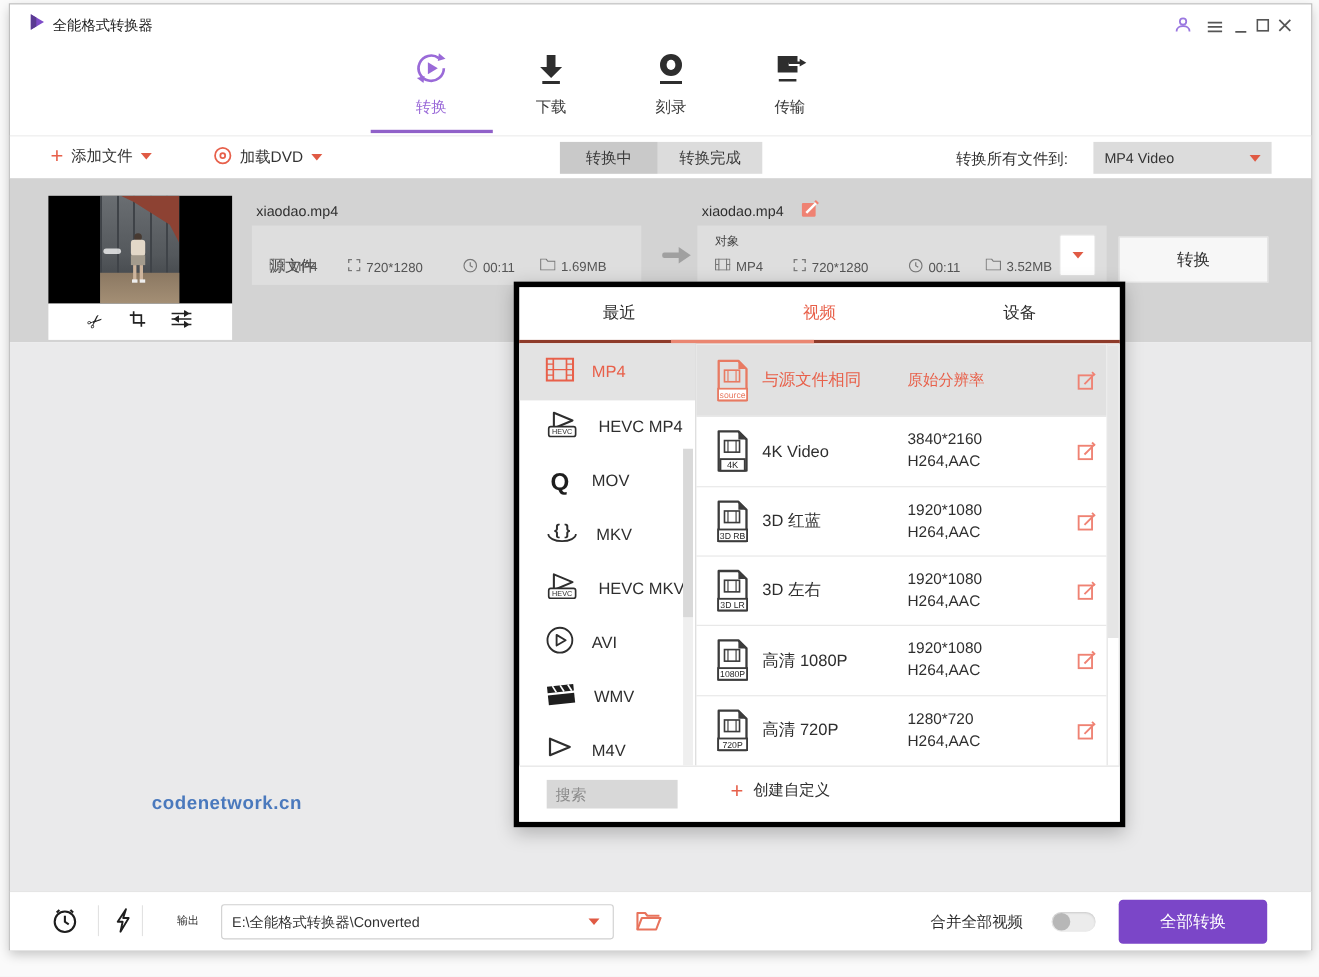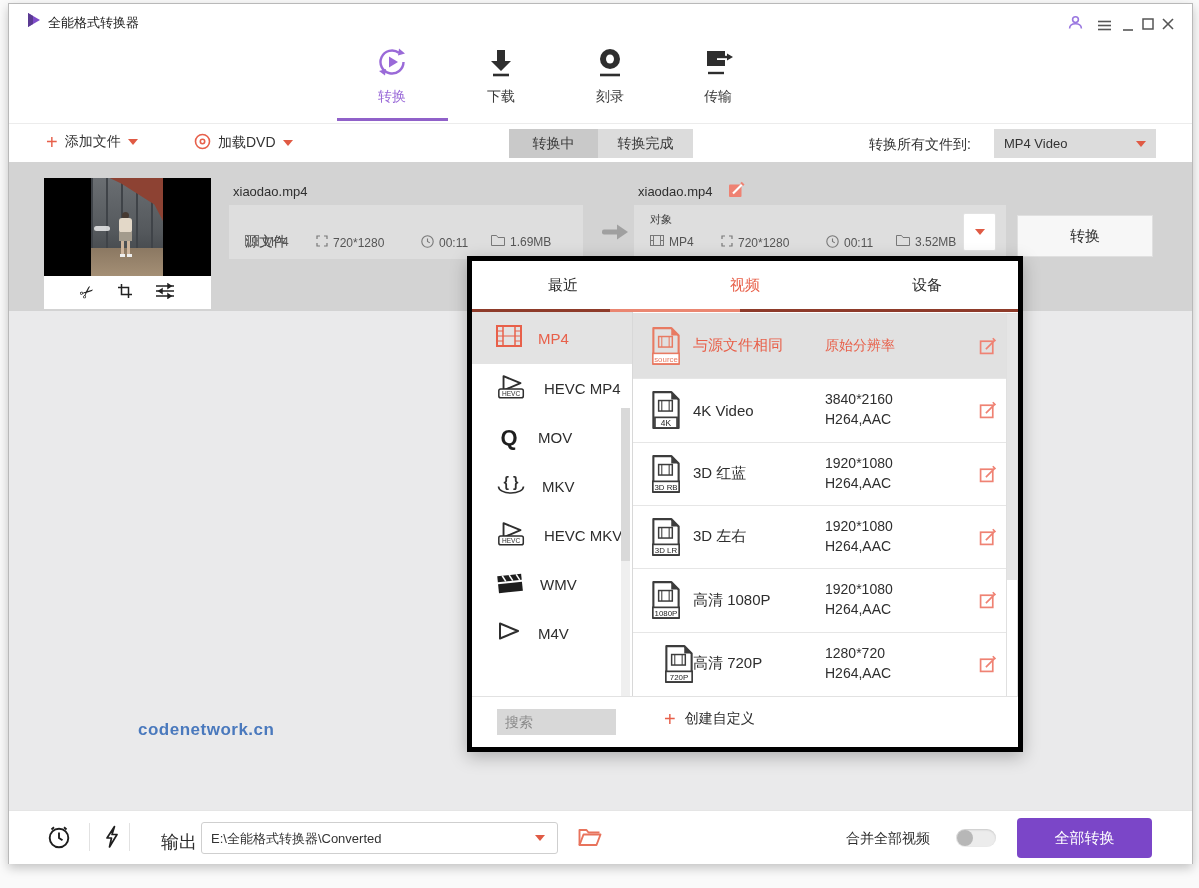--- a/index.html
+++ b/index.html
@@ -312,20 +312,27 @@
       </div>
       <div class="fmtrow">
         <span><svg width="32" height="26" viewBox="0 0 34 26">
                 <path d="M8 1.5L26 9 8 16.5z" fill="#fff" stroke="#2e2e2e" stroke-width="2" stroke-linejoin="round"></path>
                 <rect x="3" y="15" width="26" height="9.5" rx="2" fill="#fff" stroke="#2e2e2e" stroke-width="1.6"></rect>
                 <text x="16" y="22.5" font-size="7" text-anchor="middle" fill="#2e2e2e">HEVC</text>
               </svg></span>
         <span class="flbl">HEVC MKV</span>
       </div>
       <div class="fmtrow">
+        <span><svg width="26" height="26" viewBox="0 0 26 26" fill="none" stroke="#2e2e2e">
+                <circle cx="13" cy="13" r="11.3" stroke-width="1.7"></circle>
+                <path d="M10 8.2l8.2 4.8-8.2 4.8z" stroke-width="1.7" stroke-linejoin="round"></path>
+              </svg></span>
+        <span class="flbl">AVI</span>
+      </div>
+      <div class="fmtrow">
         <span><svg width="28" height="24" viewBox="0 0 28 24">
                 <g transform="rotate(-6 14 12)">
                   <rect x="2" y="4" width="24" height="6" fill="#1e1e1e"></rect>
                   <line x1="7" y1="4" x2="10" y2="10" stroke="#fff" stroke-width="1.5"></line>
                   <line x1="14" y1="4" x2="17" y2="10" stroke="#fff" stroke-width="1.5"></line>
                   <line x1="21" y1="4" x2="24" y2="10" stroke="#fff" stroke-width="1.5"></line>
                   <rect x="2" y="12" width="24" height="9" fill="#1e1e1e"></rect>
                 </g>
               </svg></span>
         <span class="flbl">WMV</span>
@@ -448,21 +455,21 @@
         <span class="pdet" style="top:11px;"><span>1920*1080</span><br><span>H264,AAC</span></span>
         <span class="editico" style="top:23px;"><svg width="18" height="18" viewBox="0 0 17 17" fill="none" stroke="#ef8273" stroke-width="1.6">
                 <rect x="1.5" y="4" width="11.5" height="11.5"></rect>
                 <path d="M6.5 11.5L15 3"></path>
                 <path d="M13 1.2l2.6 2.6"></path>
               </svg></span>
       </div>
 
       <div class="sep" style="top:320px;"></div>
       <div class="presetrow" style="top:320px;height:63px;">
-        <span class="ab" style="left:30px;top:12px;">
+        <span class="ab" style="left:17px;top:12px;">
           <svg width="32" height="40" viewBox="0 0 30 38">
                 <path d="M3 2h17l7 7v27H3z" fill="#fff" stroke="#3c3c3c" stroke-width="2" stroke-linejoin="round"></path>
                 <path d="M20 2l7 7h-7z" fill="#3c3c3c"></path>
                 <rect x="8" y="10" width="13" height="10" fill="none" stroke="#3c3c3c" stroke-width="1.4"></rect>
                 <line x1="11" y1="10" x2="11" y2="20" stroke="#3c3c3c"></line>
                 <line x1="18" y1="10" x2="18" y2="20" stroke="#3c3c3c"></line>
                 <rect x="2.5" y="26" width="25" height="10" fill="#fff" stroke="#3c3c3c" stroke-width="1.6"></rect>
                 <text x="15" y="34" font-size="7.5" text-anchor="middle" fill="#222">720P</text>
               </svg>
         </span>
@@ -498,21 +505,21 @@
             <path d="M20.5 5.5L18 3.2"></path>
           </svg>
     </span>
     <div class="ab" style="left:80px;top:12px;width:1px;height:28px;background:#e2e2e2;"></div>
     <span class="ab" style="left:95px;top:14px;">
       <svg width="16" height="24" viewBox="0 0 16 24" fill="none" stroke="#1e1e1e" stroke-width="1.7" stroke-linejoin="round">
             <path d="M10.5 1.5L3 13h4.5l-2 9L13 9.5H8z"></path>
           </svg>
     </span>
     <div class="ab" style="left:120px;top:12px;width:1px;height:28px;background:#e2e2e2;"></div>
-    <span class="ab" style="left:152px;top:19px;font-size:18px;color:#2e2e2e;">输出</span>
+    <span class="ab" style="left:152px;top:19px;font-size:10px;color:#2e2e2e;">输出</span>
     <div class="ab" style="left:192px;top:11px;width:355px;height:30px;background:#fff;border:1px solid #cfcfcf;border-radius:3px;">
       <span class="ab" style="left:9px;top:7px;font-size:13px;color:#333;">E:\全能格式转换器\Converted</span>
       <span class="tri ab" style="right:12px;top:12px;"></span>
     </div>
     <span class="ab" style="left:569px;top:17px;">
       <svg width="24" height="19" viewBox="0 0 24 19" fill="none" stroke="#e8735c" stroke-width="1.9" stroke-linejoin="round">
             <path d="M1.5 17V2h7l2 2.5h11"></path>
             <path d="M1.5 17l4-10.5h17L18.5 17z"></path>
           </svg>
     </span>

